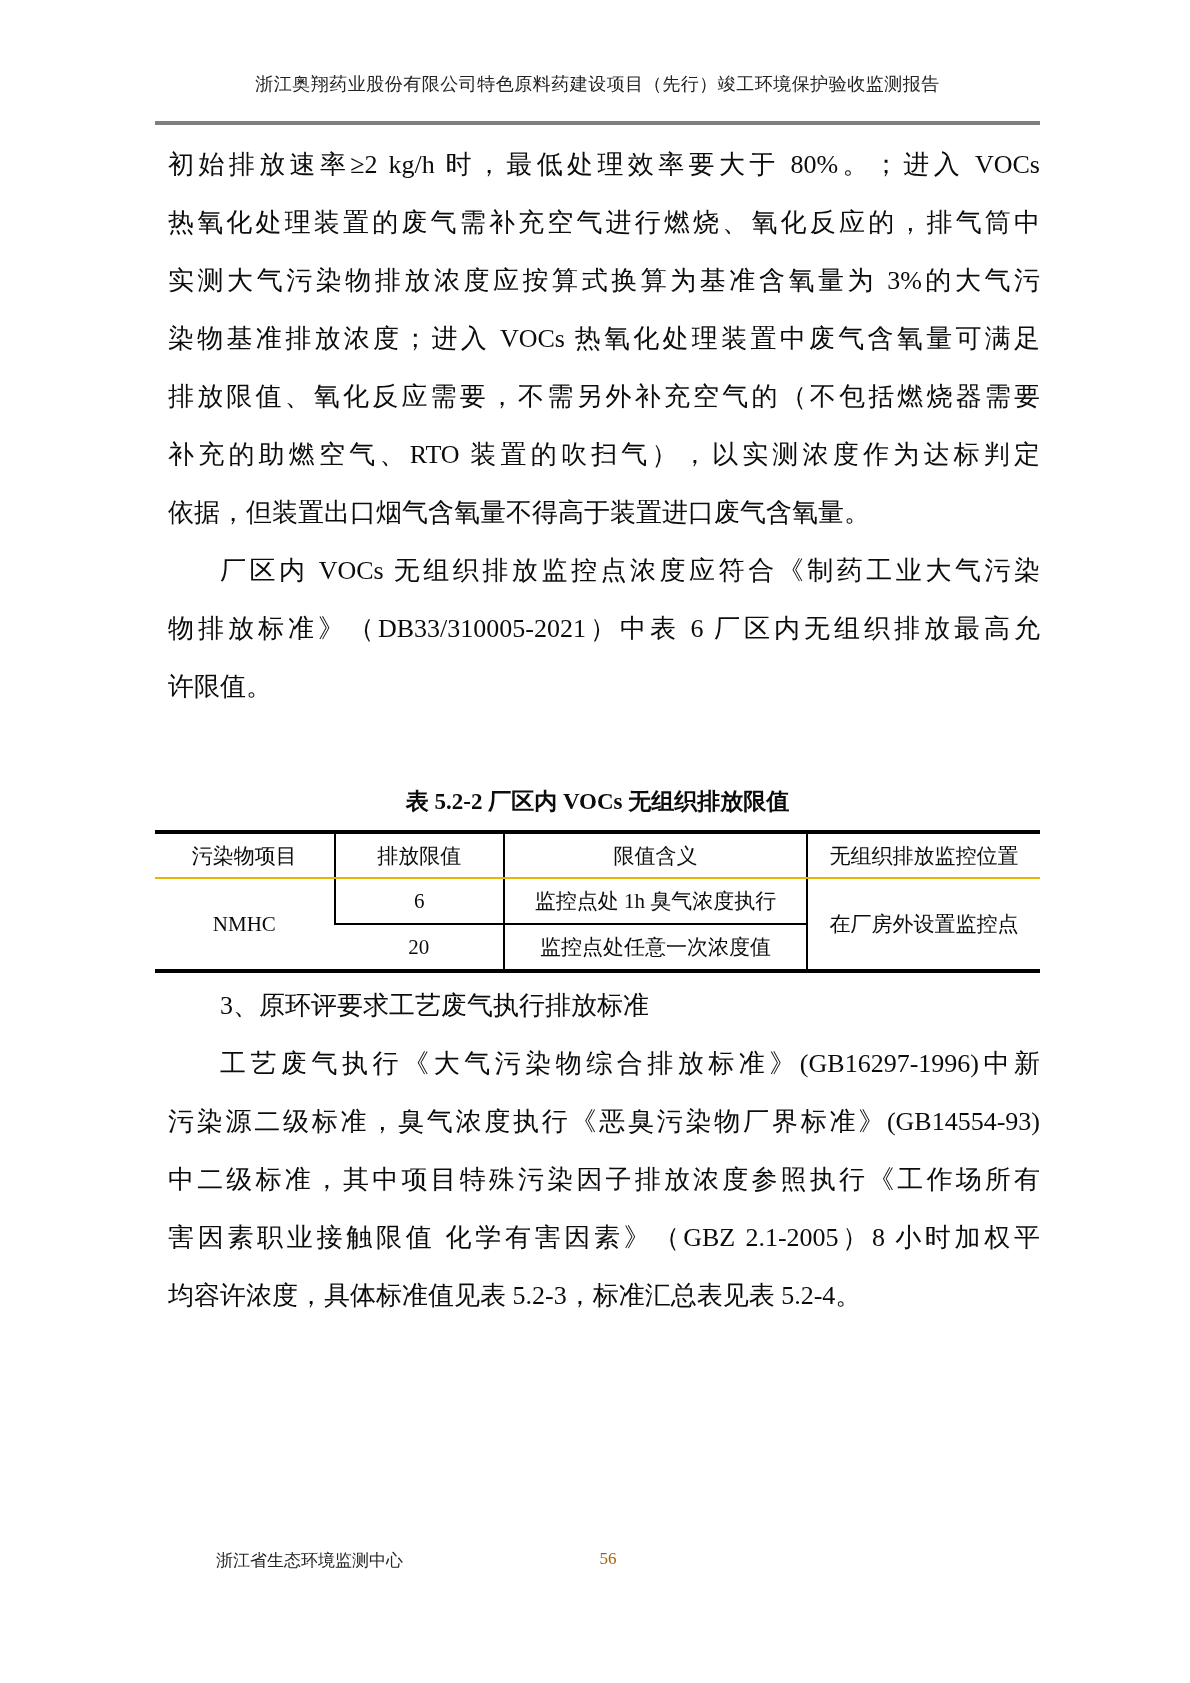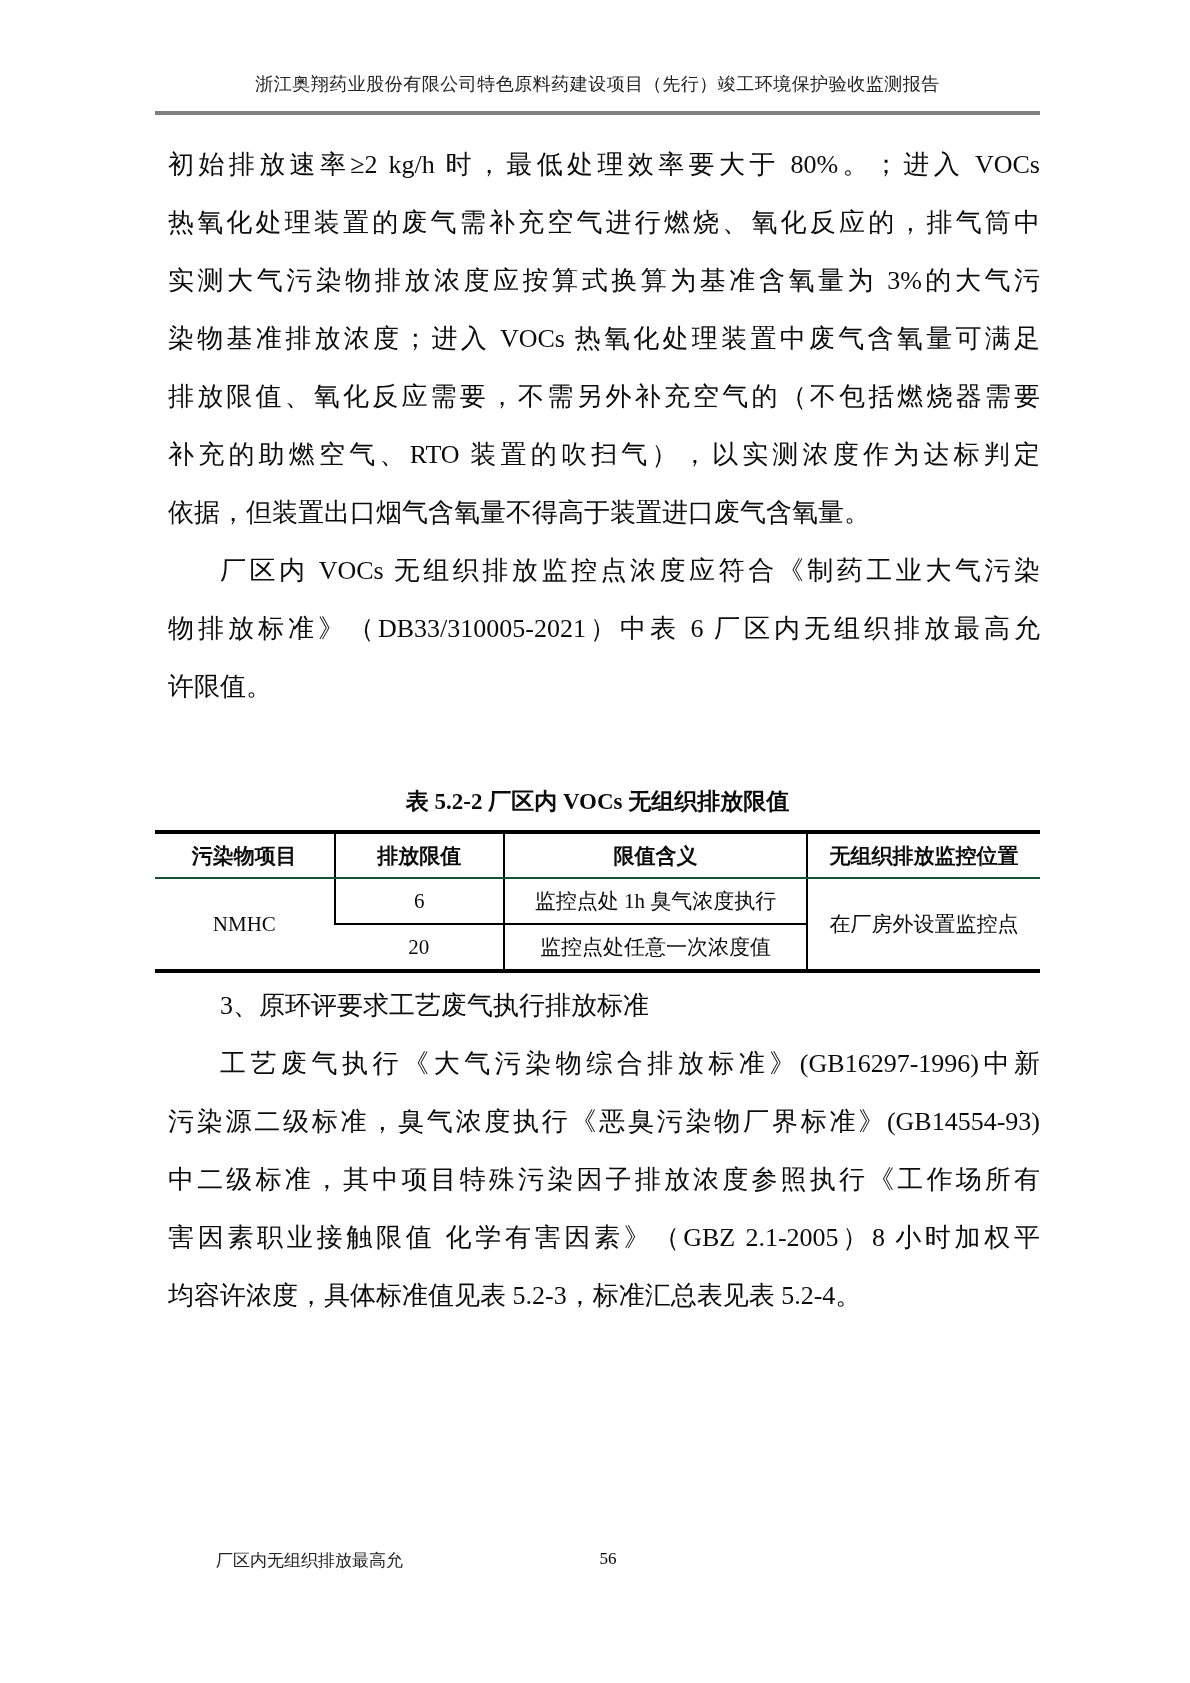--- a/index.html
+++ b/index.html
@@ -5,21 +5,21 @@
   html,body { margin:0; padding:0; background:#ffffff; }
   .page {
     position:relative; width:1190px; height:1683px; background:#ffffff;
     font-family:"Liberation Serif","DejaVu Serif",serif; color:#0c0c0c;
     overflow:hidden;
   }
   
   .doc-header {
     position:absolute; top:72px; left:155px; width:885px;
     text-align:center; font-size:18px; letter-spacing:0.5px;
-    padding-bottom:15px; border-bottom:4px solid #7f7f7f; color:#222;
+    padding-bottom:25px; border-bottom:4px solid #7f7f7f; color:#222;
   }
   
   .content {
     position:absolute; top:136px; left:168px; width:872px;
     font-size:26px;
   }
   .line {
     height:58px; line-height:58px; overflow:hidden;
     text-align:justify; text-align-last:justify;
   }
@@ -34,30 +34,30 @@
   table.std-table {
     margin:8px 0 0 -13px; width:885px; border-collapse:collapse;
     border-top:4px solid #000; border-bottom:4px solid #000;
     font-size:21px; table-layout:fixed;
   }
   table.std-table td {
     text-align:center; vertical-align:middle; padding:0 4px;
     height:43px; overflow:hidden;
   }
   table.std-table td + td { border-left:2px solid #000; }
-  tr.thead td { font-weight:bold; border-bottom:2px solid #14532d; }
+  tr.thead td { font-weight:normal; border-bottom:2px solid #eab308; }
   td.bb { border-bottom:2px solid #000; }
   tr.datarow td { height:44px; }
   
   .footer-org {
     position:absolute; left:216px; top:1549px; font-size:17px; color:#222;
   }
   .footer-page {
     position:absolute; left:578px; top:1549px; width:60px;
-    text-align:center; font-size:17px; color:#000000;
+    text-align:center; font-size:17px; color:#a16207;
   }
 </style>
 </head>
 <body>
 
 <div class="page">
 
   <div class="doc-header">浙江奥翔药业股份有限公司特色原料药建设项目（先行）竣工环境保护验收监测报告</div>
 
   <div class="content">
@@ -106,16 +106,16 @@
     <div class="line heading ind" style="margin-top:4px;">3、原环评要求工艺废气执行排放标准</div>
 
     <div class="line ind">工艺废气执行《大气污染物综合排放标准》(GB16297-1996)中新</div>
     <div class="line">污染源二级标准，臭气浓度执行《恶臭污染物厂界标准》(GB14554-93)</div>
     <div class="line">中二级标准，其中项目特殊污染因子排放浓度参照执行《工作场所有</div>
     <div class="line">害因素职业接触限值 化学有害因素》（GBZ 2.1-2005）8 小时加权平</div>
     <div class="line end">均容许浓度，具体标准值见表 5.2-3，标准汇总表见表 5.2-4。</div>
 
   </div>
 
-  <div class="footer-org">厂区内无组织排放最高允</div>
+  <div class="footer-org">浙江省生态环境监测中心</div>
   <div class="footer-page">56</div>
 
 </div>
 
 </body></html>

